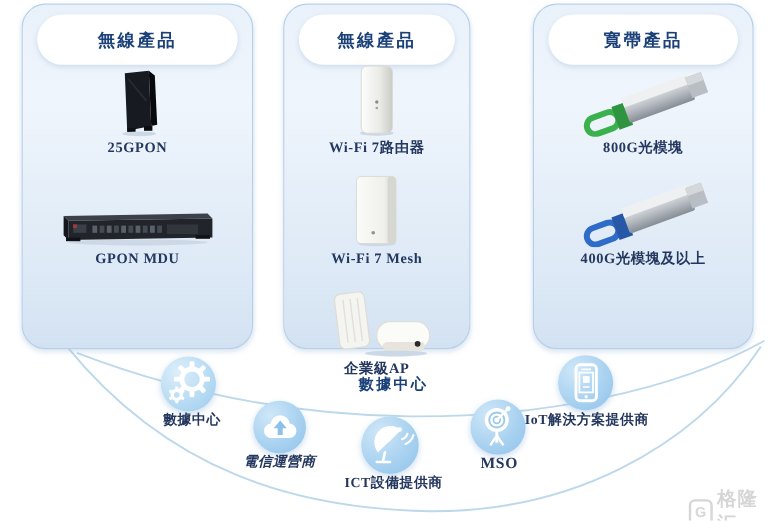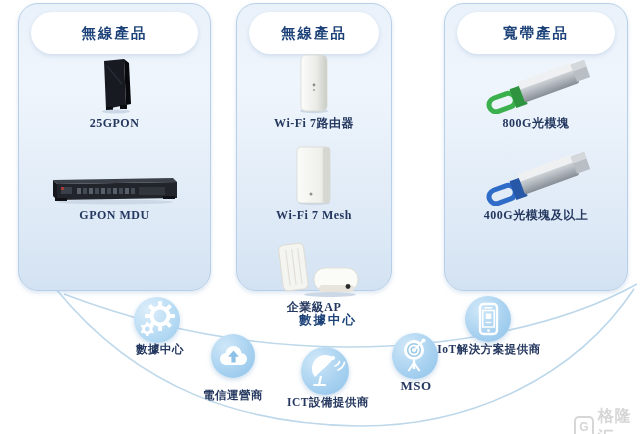--- a/index.html
+++ b/index.html
@@ -242,21 +242,21 @@
     <div class="cust-icon" style="width:44px;height:44px;">
       <svg width="44" height="44" viewBox="0 0 44 44">
         <circle cx="15" cy="25" r="6" fill="#ffffff"></circle>
         <circle cx="22.5" cy="20" r="8" fill="#ffffff"></circle>
         <circle cx="30" cy="25" r="6" fill="#ffffff"></circle>
         <rect x="14" y="24" width="17" height="7" fill="#ffffff"></rect>
         <polygon points="22.5,16.5 28,22.8 24.6,22.8 24.6,28.5 20.4,28.5 20.4,22.8 17,22.8" fill="#8ec1e7"></polygon>
       </svg>
     </div>
   </div>
-  <div class="cust-label" style="left:233px;top:388px;">電信運營商</div>
+  <div class="cust-label" style="left:233px;top:377px;font-style:italic;">電信運營商</div>
 
   <div class="cust" style="left:301px;top:347px;">
     <div class="cust-icon" style="width:48px;height:48px;">
       <svg width="48" height="48" viewBox="0 0 48 48">
         <path d="M14 30 A 13.5 13.5 0 0 1 33 11 Z" fill="#ffffff"></path>
         <line x1="22" y1="21" x2="31" y2="12" stroke="#ffffff" stroke-width="2"></line>
         <circle cx="32" cy="11" r="2" fill="#ffffff"></circle>
         <path d="M34 19 q3.5 -1 4.5 -4.5" fill="none" stroke="#ffffff" stroke-width="1.8" stroke-linecap="round"></path>
         <path d="M37 23 q5 -2 6.5 -7.5" fill="none" stroke="#ffffff" stroke-width="1.8" stroke-linecap="round"></path>
         <line x1="20" y1="29" x2="18" y2="38" stroke="#ffffff" stroke-width="2.2"></line>

